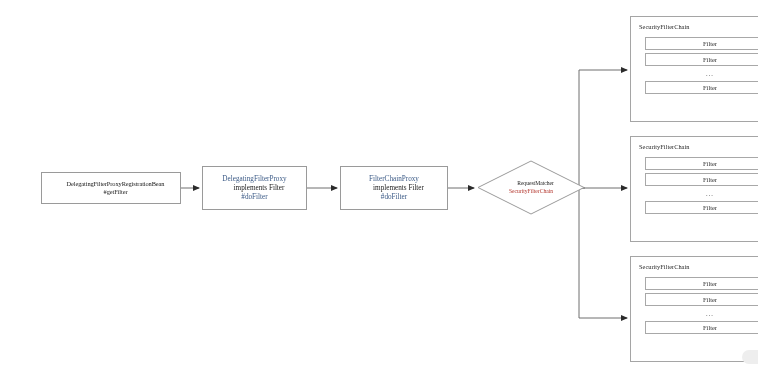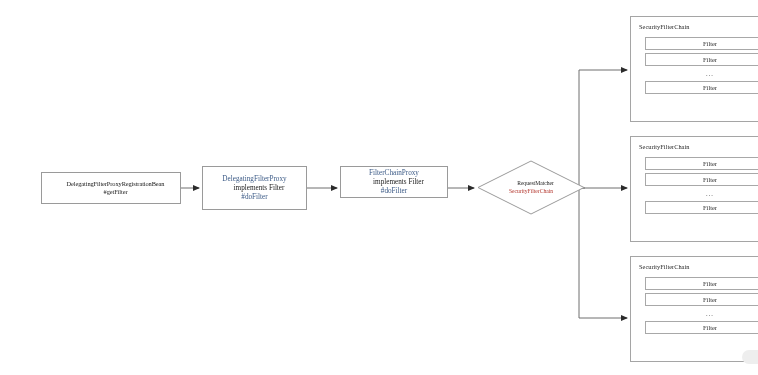--- a/index.html
+++ b/index.html
@@ -52,21 +52,21 @@
     left: 166px;
     top: 166px;
     width: 105px;
     height: 44px;
     font-size: 7.2px;
   }
   #node-filterchain-proxy {
     left: 304px;
     top: 166px;
     width: 108px;
-    height: 32px;
+    height: 44px;
     font-size: 7.2px;
   }
 
   
   .tone-blue  { color: #3b5a86; }
   .tone-dark  { color: #222222; padding-left: 9px; }
   .tone-red   { color: #b3352c; }
 
   
   #node-request-matcher {

